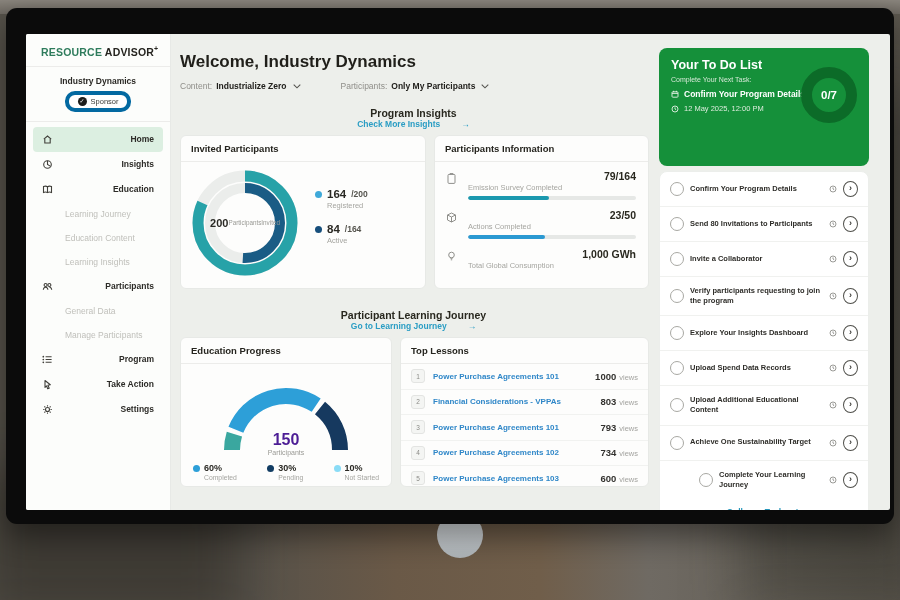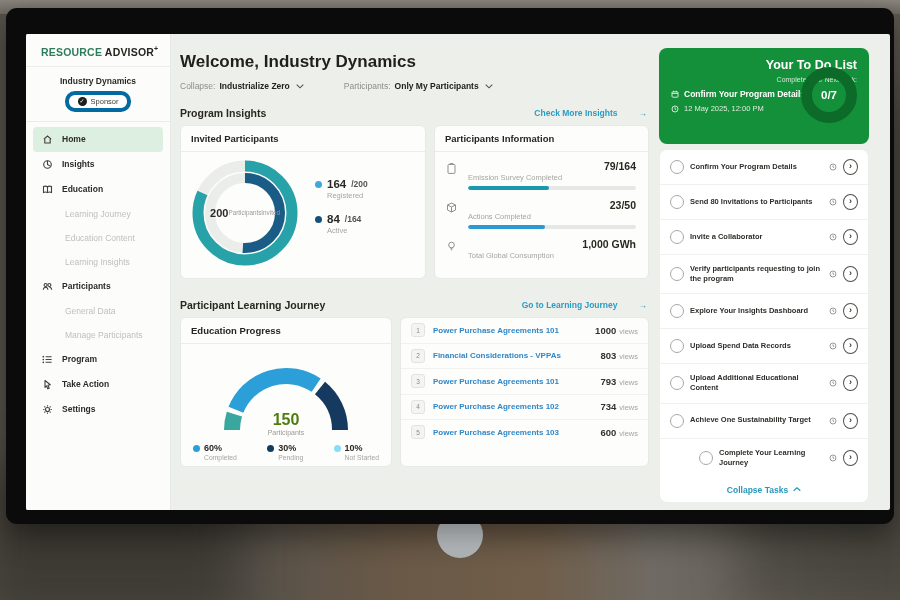--- a/index.html
+++ b/index.html
@@ -25,33 +25,33 @@
   .logo .g{color:#2e7c5c;} .logo .d{color:#25241f;} .logo .p{color:#25241f;font-size:7px;vertical-align:super;}
   .side-div{height:1px;background:#ececea;}
   .org{text-align:center;font-size:8.5px;font-weight:700;color:#2a2925;padding:9px 0 5px;}
   .sponsor-row{display:flex;justify-content:center;padding-bottom:9px;}
   .sponsor-pill{display:inline-flex;align-items:center;gap:4px;border:4px solid #0369a1;border-radius:10px;
        padding:2px 9px;font-size:7.5px;color:#3a3a36;background:#fff;cursor:pointer;}
   .sponsor-dot{width:9px;height:9px;border-radius:50%;background:#1d1d1b;color:#fff;font-size:6px;
        display:flex;align-items:center;justify-content:center;line-height:1;}
   .nav{padding:5px 0;}
   .nav-item{display:flex;align-items:center;gap:8px;height:25px;padding:0 9px;margin:0 7px;border-radius:4px;
-       font-size:8.5px;font-weight:700;color:#2c2b27;cursor:pointer;}
+       font-size:8.5px;font-weight:700;color:#2c2b27;cursor:pointer;justify-content:space-between;}
   .nav-item.active{background:#dcefe1;}
   .nav-item.sub{font-weight:400;color:#bfbfba;padding-left:32px;height:24px;}
   .nav-ic{width:12px;display:flex;color:#41403b;flex:none;}
 
   
   .main{flex:1;min-width:0;padding:16px 9px 0 9px;box-sizing:border-box;}
   .welcome{font-size:17px;font-weight:700;color:#201f1a;margin:2px 0 9px;}
   .filters{display:flex;gap:40px;font-size:8.5px;color:#8f8e89;align-items:center;margin-top:4px;}
   .filter{display:flex;align-items:center;gap:4px;cursor:pointer;}
   .filter b{color:#22211d;}
   .chev{display:flex;margin-left:2px;color:#55544f;}
-  .sec-row{display:flex;justify-content:space-between;align-items:center;margin:16px 2px 6px 0;}
+  .sec-row{display:flex;justify-content:space-between;align-items:center;margin:16px 2px 6px 0;flex-direction:column;}
   .sec-row.second{margin-top:20px;}
   .sec-title{font-size:10.5px;font-weight:700;color:#29281f;}
   .sec-link{font-size:8.5px;font-weight:700;color:#2a9dc4;display:flex;gap:21px;align-items:center;cursor:pointer;}
   .cards{display:flex;gap:8px;}
   .card{background:#fdfdfc;border:1px solid #e7e9e6;border-radius:6px;overflow:hidden;box-sizing:border-box;}
   .card-head{padding:7px 10px;border-bottom:1px solid #ececea;font-size:9.5px;font-weight:700;color:#26251f;}
   .card.invited{width:246px;height:154px;}
   .card.pinfo{flex:1;height:154px;}
   .card.edu{width:212px;height:150px;}
   .card.lessons{flex:1;height:150px;}
@@ -77,41 +77,41 @@
   .pi-main{flex:1;}
   .pi-val{font-size:10.5px;font-weight:700;color:#29281f;text-align:right;}
   .pi-lab{font-size:7.5px;color:#a5a5a0;margin-top:1px;}
   .pi-bar{height:4px;background:#e6e8e6;border-radius:2px;margin-top:4px;overflow:hidden;}
   .pi-fill{height:100%;border-radius:2px;}
 
   
   .edu-body{position:relative;padding-top:8px;}
   .gauge-wrap{position:relative;width:144px;height:84px;margin:0 auto;}
   .gauge-center{position:absolute;left:0;right:0;bottom:0;text-align:center;}
-  .gauge-center .v{font-size:16px;font-weight:700;color:#4d7c0f;}
+  .gauge-center .v{font-size:16px;font-weight:700;color:#4c1d95;}
   .gauge-center .l{font-size:7px;color:#9a9a95;}
   .gauge-legend{display:flex;justify-content:space-between;padding:7px 12px 0 12px;}
   .gleg{display:flex;gap:4px;}
   .gleg .dot{width:7px;height:7px;margin-top:2px;}
   .gleg .v{font-size:9px;font-weight:700;color:#2a2924;}
   .gleg .l{font-size:6.8px;color:#a5a5a0;margin-top:1px;}
 
   
   .lesson{display:flex;align-items:center;gap:8px;padding:0 10px;height:24.5px;border-bottom:1px solid #f1f2f0;}
   .lesson:last-child{border-bottom:none;}
   .lesson-rank{width:12px;height:12px;border:1px solid #e3e4e2;background:#f4f5f3;border-radius:3px;
        font-size:6.5px;color:#8a8a86;display:flex;align-items:center;justify-content:center;flex:none;}
   .lesson-title{font-size:8px;font-weight:700;color:#2f87c8;flex:1;cursor:pointer;text-decoration:none;}
   .lesson-views{display:flex;align-items:baseline;gap:3px;}
   .lesson-views b{font-size:9.5px;color:#33322f;}
   .lesson-views span{font-size:7.5px;color:#a3a39f;}
 
   
   .rightcol{width:232px;flex:none;box-sizing:border-box;padding:14px 21px 0 1px;}
-  .todo-card{background:#15903a;border-radius:8px;color:#fff;padding:10px 12px;position:relative;height:96px;box-sizing:border-box;text-align:right;}
+  .todo-card{background:#15903a;border-radius:8px;color:#fff;padding:10px 12px;position:relative;height:118px;box-sizing:border-box;}
   .todo-title{font-size:12.5px;font-weight:700;}
   .todo-sub{font-size:7px;margin-top:4px;color:#d5e8d6;}
   .todo-next{font-size:8.5px;font-weight:700;margin-top:6px;display:flex;gap:5px;align-items:center;}
   .todo-due{font-size:7.5px;margin-top:5px;display:flex;gap:5px;align-items:center;color:#ddecdd;}
   .todo-ring{position:absolute;right:12px;top:19px;width:34px;height:34px;border-radius:50%;
        display:flex;align-items:center;justify-content:center;font-size:11.5px;font-weight:700;}
   .tasks-card{background:#fff;border-radius:8px;margin-top:5px;border:1px solid #eceeeb;}
   .task{display:flex;align-items:center;gap:6px;padding:9px 10px;border-bottom:1px solid #f0f1ef;
        font-size:7.5px;color:#2e2d29;font-weight:700;cursor:pointer;}
   .task-check{width:12px;height:12px;border:1.2px solid #a8a8a3;border-radius:50%;flex:none;background:#fff;}
@@ -230,21 +230,21 @@
         <span>Settings</span>
       </div>
     </div>
   </div>
 
   <div class="main">
     <div class="welcome">Welcome, Industry Dynamics</div>
 
     <div class="filters">
       <div class="filter">
-        <span>Collapse:</span>
+        <span>Content:</span>
         <b>Industrialize Zero</b>
         <span class="chev">
           <svg width="8" height="5" viewBox="0 0 8 5" fill="none" stroke="currentColor" stroke-width="1.1">
                 <polyline points="0.7,0.7 4,3.8 7.3,0.7"></polyline>
               </svg>
             </span>
       </div>
       <div class="filter">
         <span>Participants:</span>
         <b>Only My Participants</b>
@@ -398,20 +398,21 @@
               <div>
                     <div class="v">10%</div>
               <div class="l">Not Started</div>
                   </div>
             </div>
           </div>
         </div>
       </div>
 
       <div class="card lessons">
+        <div class="card-head">Top Lessons</div>
         <div>
           <div class="lesson">
             <span class="lesson-rank">1</span>
             <a class="lesson-title">Power Purchase Agreements 101</a>
             <span class="lesson-views">
                   <b>1000</b>
                   <span>views</span>
                 </span>
           </div>
           <div class="lesson">

